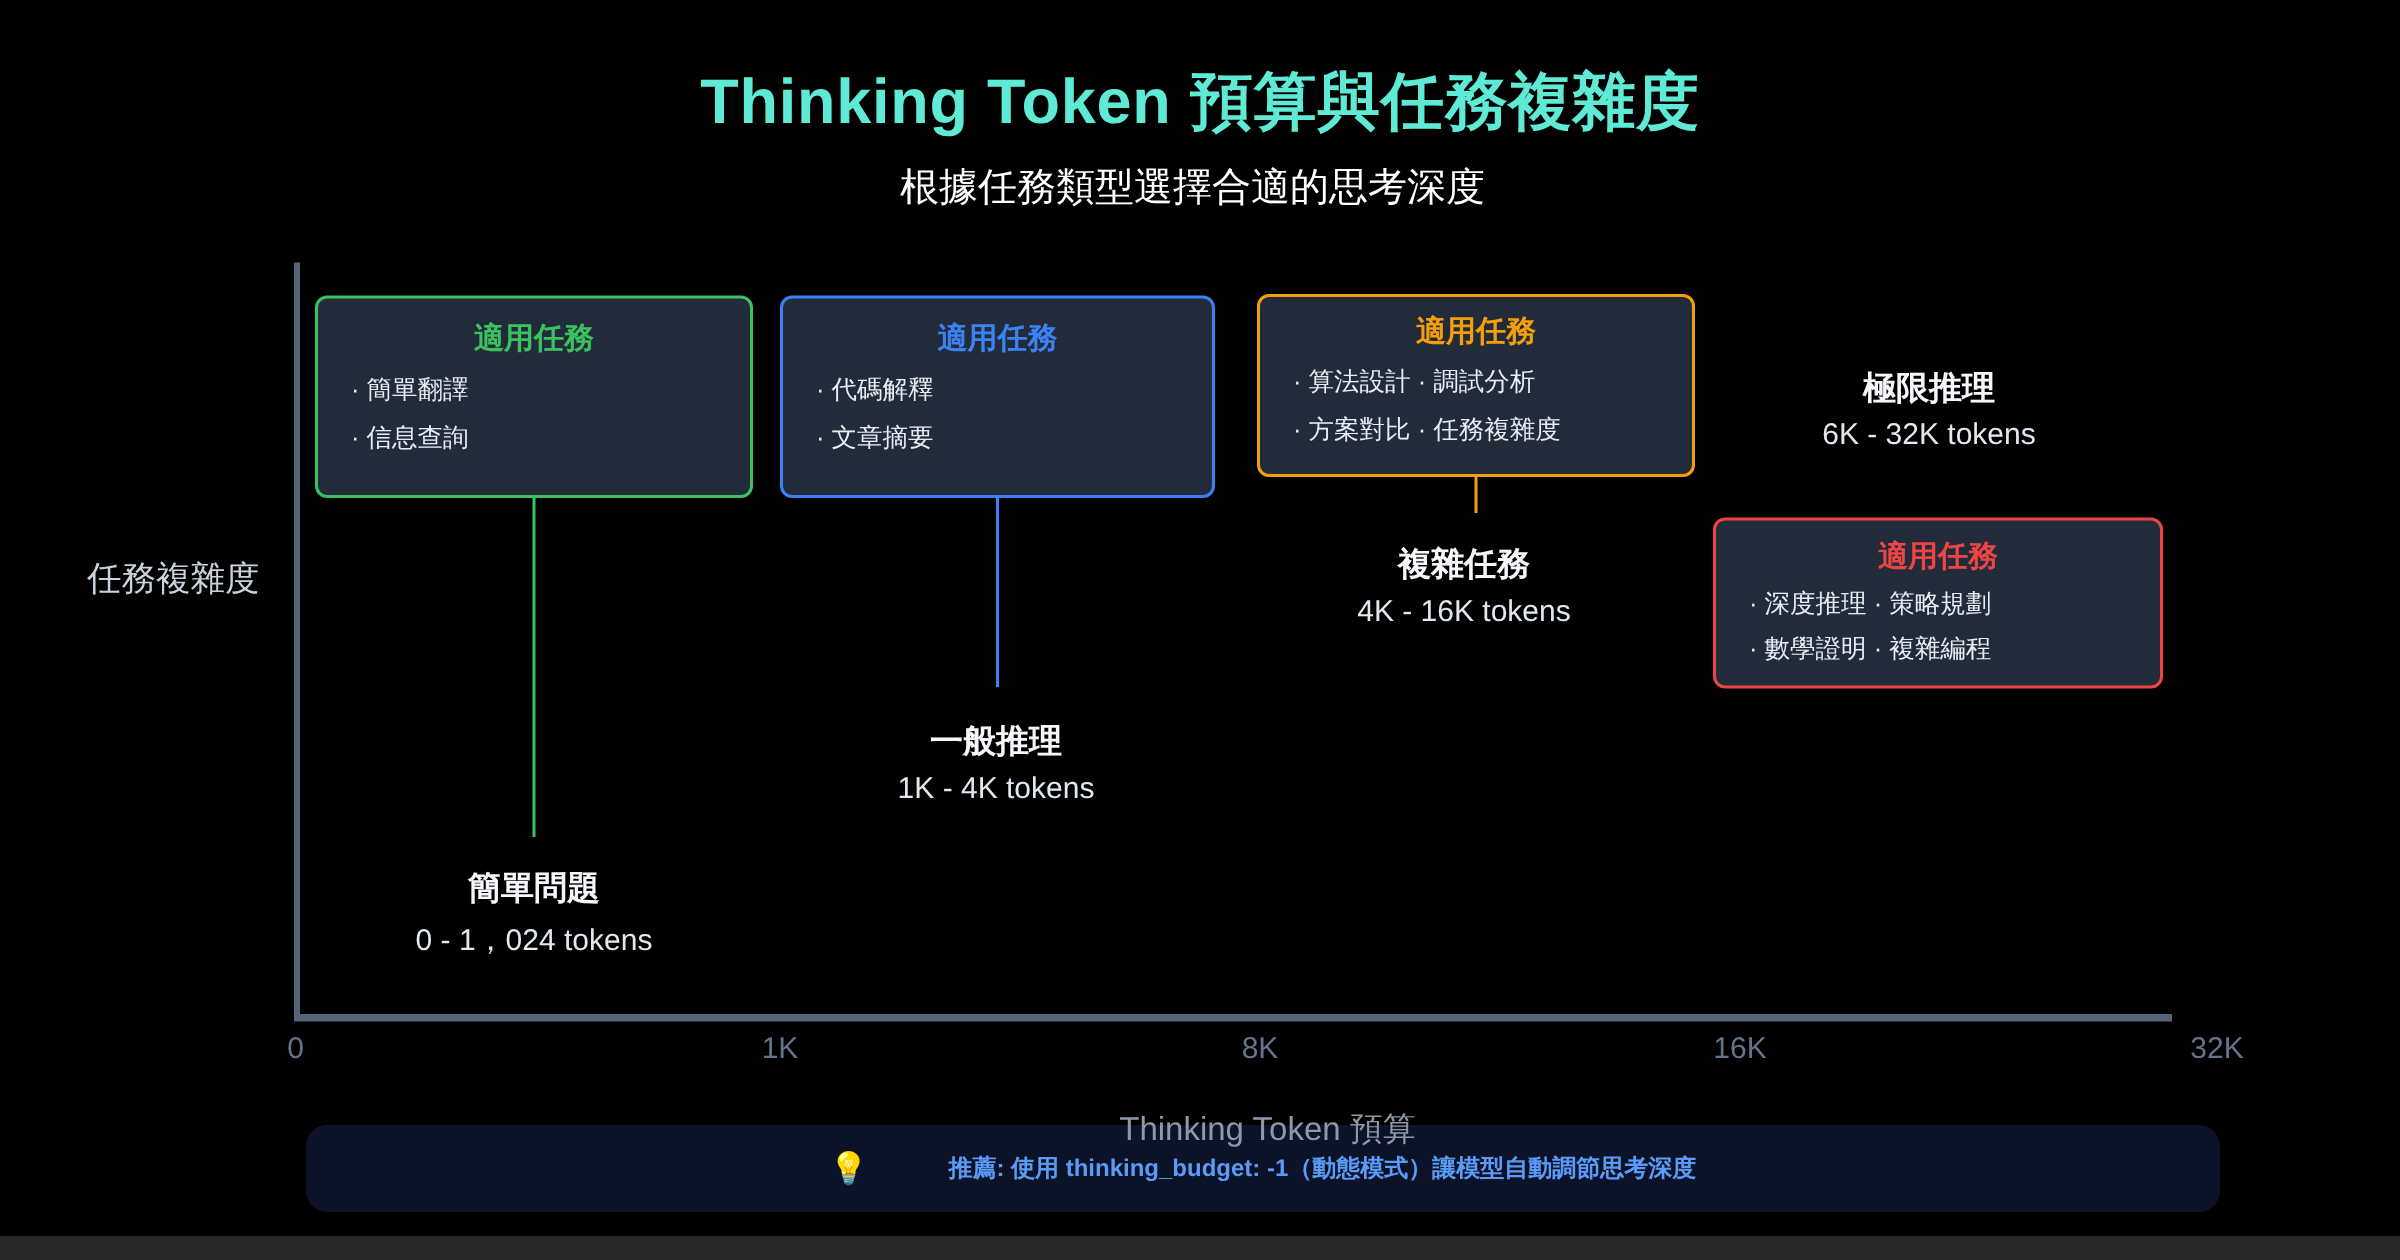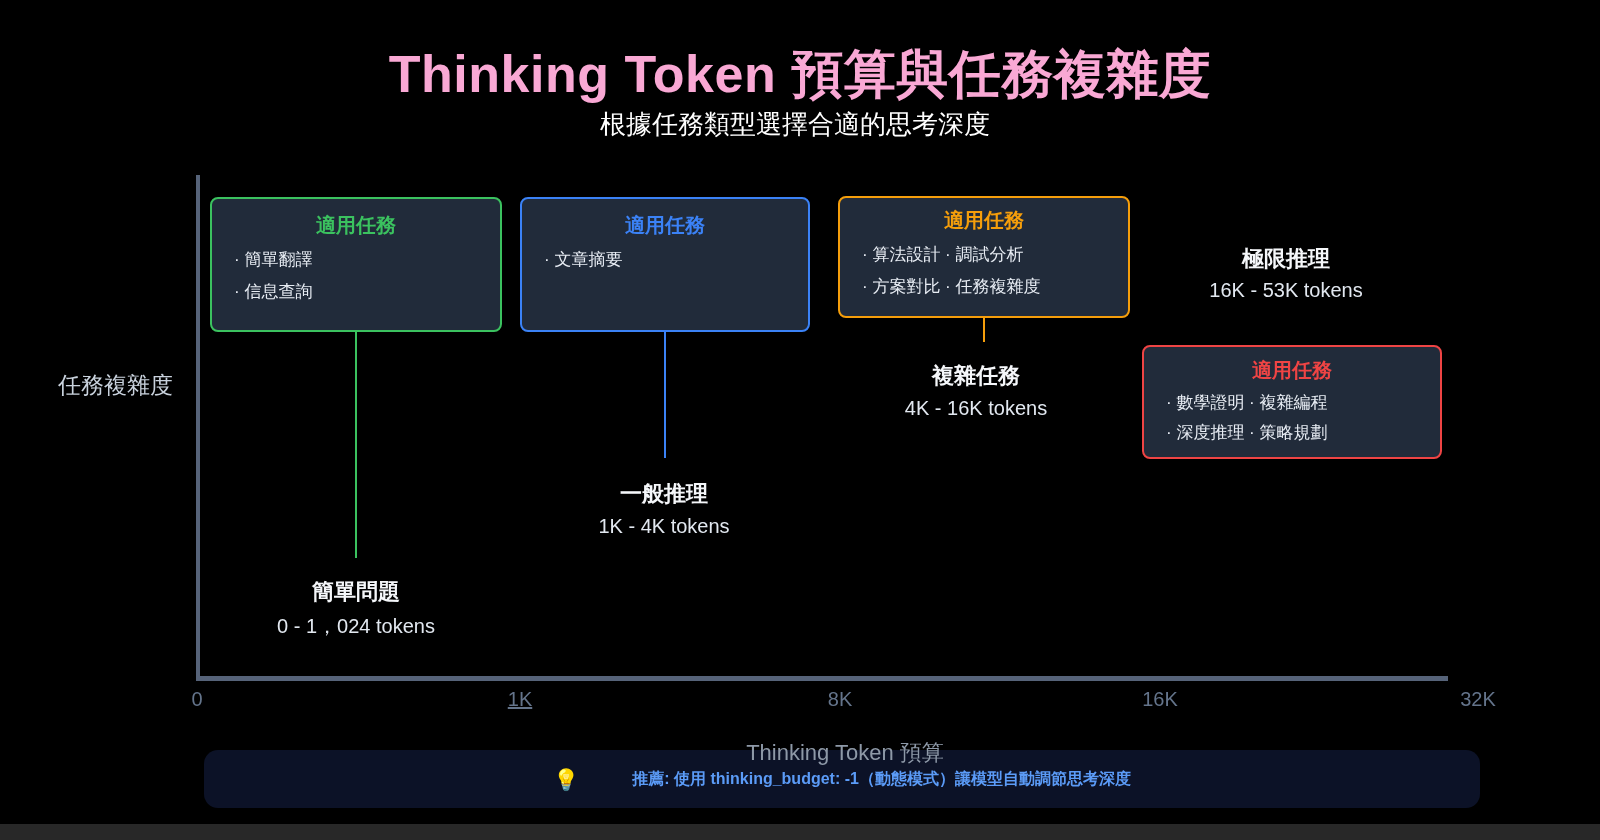--- a/index.html
+++ b/index.html
@@ -4,30 +4,30 @@
 <style>
   html,body{margin:0;padding:0;background:#000;}
   #canvas{
     position:relative;width:1600px;height:840px;background:#000;overflow:hidden;
     font-family:"Liberation Sans","DejaVu Sans",sans-serif;
   }
   .abs{position:absolute;}
   .ctr{transform:translateX(-50%);white-space:nowrap;}
 
   
-  .title{top:40px;left:800px;font-size:52px;font-weight:700;color:#f9a8d4;letter-spacing:.5px;}
+  .title{top:40px;left:800px;font-size:42px;font-weight:700;color:#5eead4;letter-spacing:.5px;}
   .subtitle{top:107px;left:795px;font-size:26px;color:#ffffff;}
 
   
   .y-axis{left:196px;top:175px;width:4px;height:505px;background:#566379;}
   .x-axis{left:196px;top:676px;width:1252px;height:5px;background:#566379;}
   .y-label{left:58px;top:370px;font-size:23px;color:#c9d2dd;}
   .x-label{left:845px;top:738px;font-size:22px;color:#8e99a8;z-index:2;}
   .tick{top:688px;font-size:20px;color:#64748b;z-index:0;}
-  .tick-0{left:197px;} .tick-1{left:520px;text-decoration:underline;} .tick-2{left:840px;} .tick-3{left:1160px;} .tick-4{left:1478px;}
+  .tick-0{left:197px;} .tick-1{left:520px;} .tick-2{left:840px;} .tick-3{left:1160px;} .tick-4{left:1478px;}
 
   
   .box{position:absolute;background:#212b3a;border:2px solid #888;border-radius:8px;box-sizing:border-box;}
   .box-title{text-align:center;font-weight:700;font-size:20px;margin-top:13px;}
   .box-line{margin:9px 0 0 22px;font-size:17px;color:#e8edf4;}
   .tier-simple  .box{left:210px;top:197px;width:292px;height:135px;}
   .tier-general .box{left:520px;top:197px;width:290px;height:135px;}
   .tier-complex .box{left:838px;top:196px;width:292px;height:122px;}
   .tier-complex .box-title{margin-top:9px;}
   .tier-extreme .box{left:1142px;top:345px;width:300px;height:114px;}
@@ -79,45 +79,46 @@
       <div class="box-line">· 信息查詢</div>
     </div>
     <div class="connector" style="background-color: rgb(59, 194, 95);"></div>
     <div class="abs ctr tier-label">簡單問題</div>
     <div class="abs ctr tier-range">0 - 1，024 tokens</div>
   </div>
 
   <div class="tier tier-general">
     <div class="box" style="border-color: rgb(59, 130, 246);">
       <div class="box-title" style="color: rgb(59, 130, 246);">適用任務</div>
+      <div class="box-line">· 代碼解釋</div>
       <div class="box-line">· 文章摘要</div>
     </div>
     <div class="connector" style="background-color: rgb(59, 130, 246);"></div>
     <div class="abs ctr tier-label">一般推理</div>
     <div class="abs ctr tier-range">1K - 4K tokens</div>
   </div>
 
   <div class="tier tier-complex">
     <div class="box" style="border-color: rgb(245, 158, 11);">
       <div class="box-title" style="color: rgb(245, 158, 11);">適用任務</div>
       <div class="box-line">· 算法設計 · 調試分析</div>
       <div class="box-line">· 方案對比 · 任務複雜度</div>
     </div>
     <div class="connector" style="background-color: rgb(245, 158, 11);"></div>
     <div class="abs ctr tier-label">複雜任務</div>
     <div class="abs ctr tier-range">4K - 16K tokens</div>
   </div>
 
   <div class="tier tier-extreme">
     <div class="abs ctr tier-label">極限推理</div>
-    <div class="abs ctr tier-range">16K - 53K tokens</div>
+    <div class="abs ctr tier-range">6K - 32K tokens</div>
     <div class="box" style="border-color: rgb(239, 68, 68);">
       <div class="box-title" style="color: rgb(239, 68, 68);">適用任務</div>
+      <div class="box-line">· 深度推理 · 策略規劃</div>
       <div class="box-line">· 數學證明 · 複雜編程</div>
-      <div class="box-line">· 深度推理 · 策略規劃</div>
     </div>
   </div>
 
   <div class="abs ctr tick tick-0">0</div>
   <div class="abs ctr tick tick-1">1K</div>
   <div class="abs ctr tick tick-2">8K</div>
   <div class="abs ctr tick tick-3">16K</div>
   <div class="abs ctr tick tick-4">32K</div>
 
   <div class="abs ctr x-label">Thinking Token 預算</div>

